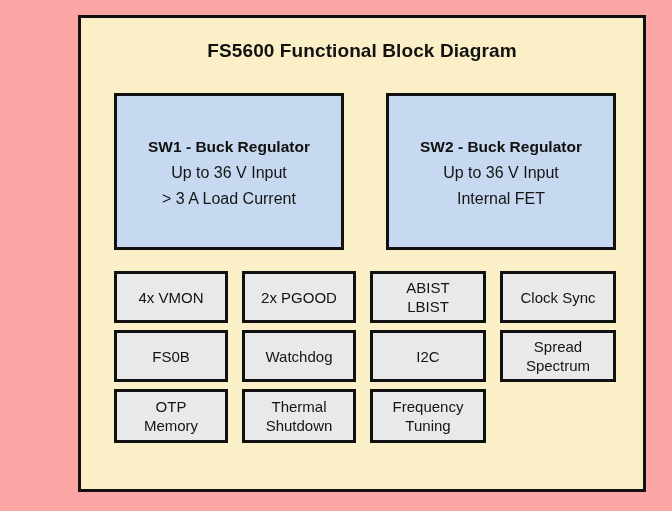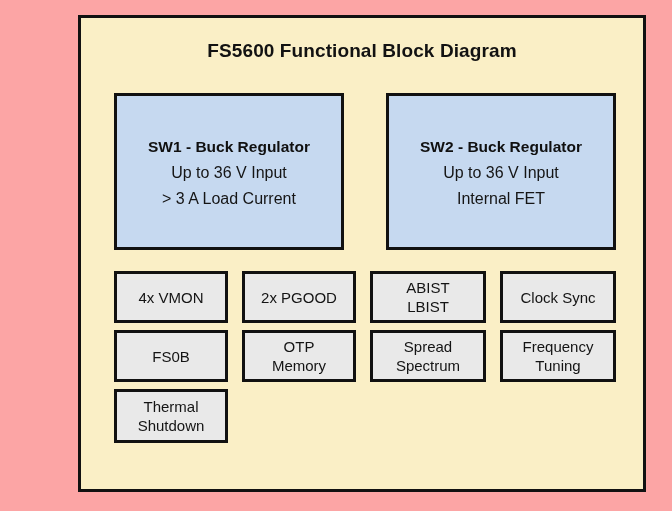--- a/index.html
+++ b/index.html
@@ -155,33 +155,39 @@
         <div class="feature-line">LBIST</div>
       </div>
       <div class="feature-block">
         <div class="feature-line">Clock Sync</div>
       </div>
 
       <div class="feature-block">
         <div class="feature-line">FS0B</div>
       </div>
       <div class="feature-block">
-        <div class="feature-line">OTP</div>
-        <div class="feature-line">Memory</div>
+        <div class="feature-line">Watchdog</div>
       </div>
-
+      <div class="feature-block">
+        <div class="feature-line">I2C</div>
+      </div>
       <div class="feature-block">
         <div class="feature-line">Spread</div>
         <div class="feature-line">Spectrum</div>
       </div>
+
       <div class="feature-block">
-        <div class="feature-line">Frequency</div>
-        <div class="feature-line">Tuning</div>
+        <div class="feature-line">OTP</div>
+        <div class="feature-line">Memory</div>
       </div>
       <div class="feature-block">
         <div class="feature-line">Thermal</div>
         <div class="feature-line">Shutdown</div>
+      </div>
+      <div class="feature-block">
+        <div class="feature-line">Frequency</div>
+        <div class="feature-line">Tuning</div>
       </div>
 
     </div>
 
   </div>
 </div>
 
 </body></html>

